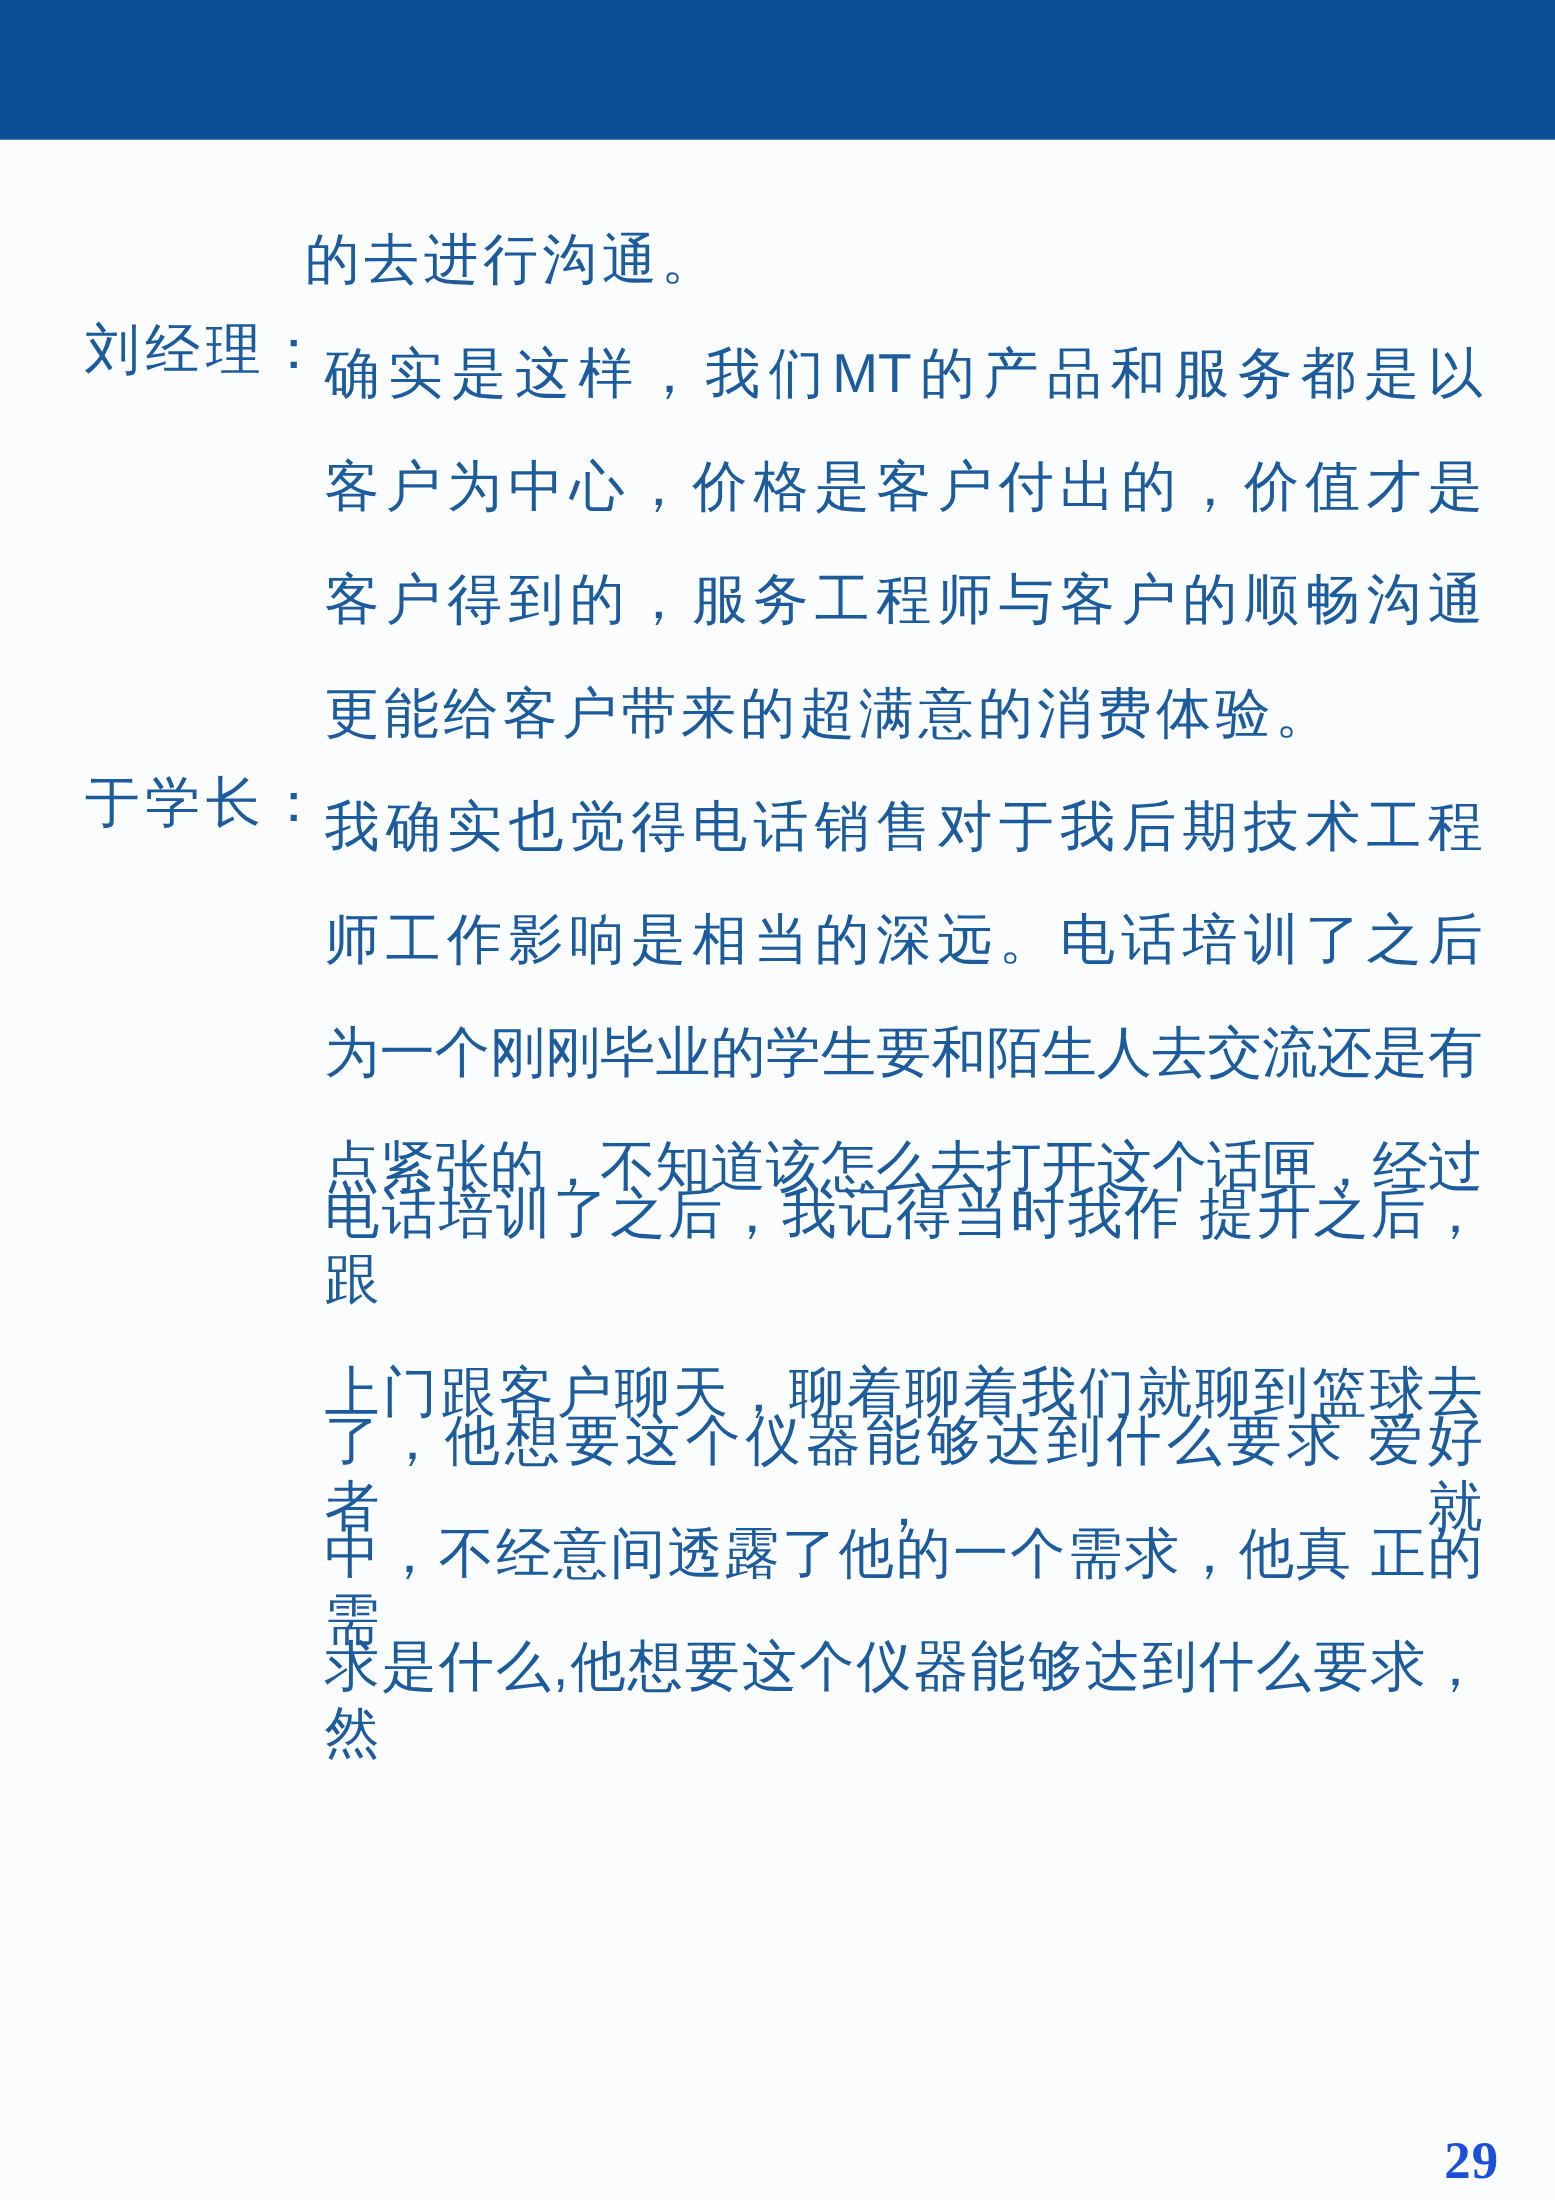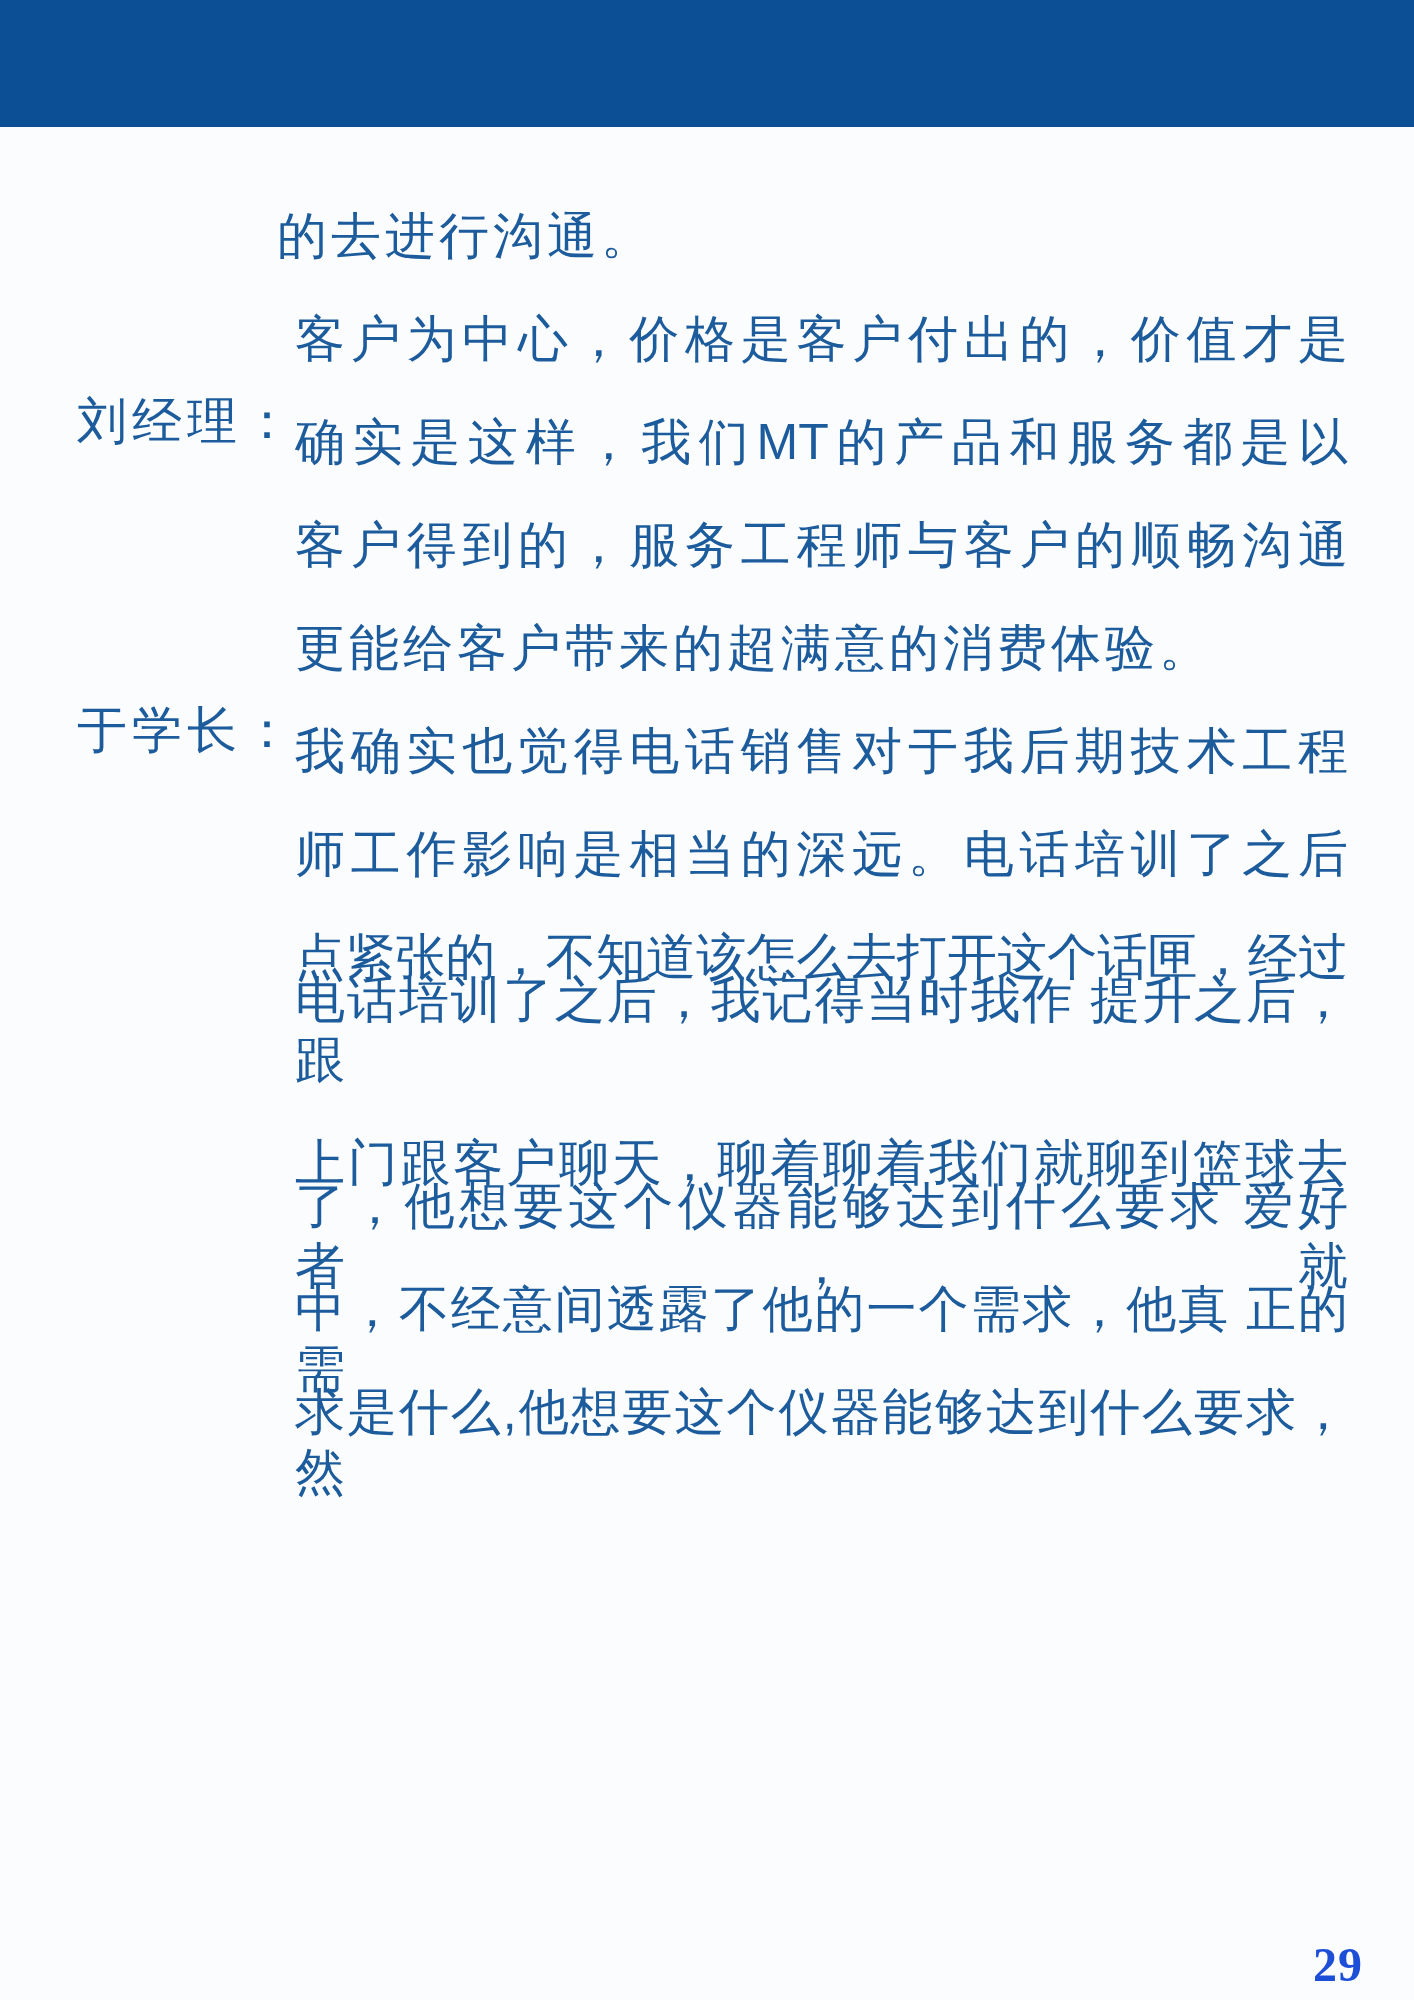--- a/index.html
+++ b/index.html
@@ -84,38 +84,41 @@
 </head>
 <body style="background: rgb(251, 252, 253);">
 
 <div class="page">
   <header class="topbar" style="background: rgb(13, 79, 149);"></header>
   <main class="lines" id="transcript">
       <div class="line">
         <span class="text">的去进行沟通。</span>
       </div>
       <div class="line">
-        <span class="text justify">客户为中心，价格是客户付出的，价值才是</span>
+        <span class="speaker">刘经理：</span>
+        <span class="text justify">确实是这样，我们MT的产品和服务都是以</span>
       </div>
       <div class="line">
-        <span class="speaker">刘经理：</span>
-        <span class="text justify">确实是这样，我们MT的产品和服务都是以</span>
+        <span class="text justify">客户为中心，价格是客户付出的，价值才是</span>
       </div>
       <div class="line">
         <span class="text justify">客户得到的，服务工程师与客户的顺畅沟通</span>
       </div>
       <div class="line">
         <span class="text">更能给客户带来的超满意的消费体验。</span>
       </div>
       <div class="line">
         <span class="speaker">于学长：</span>
         <span class="text justify">我确实也觉得电话销售对于我后期技术工程</span>
       </div>
       <div class="line">
         <span class="text justify">师工作影响是相当的深远。电话培训了之后</span>
+      </div>
+      <div class="line">
+        <span class="text justify">为一个刚刚毕业的学生要和陌生人去交流还是有</span>
       </div>
       <div class="line">
         <span class="text justify">点紧张的，不知道该怎么去打开这个话匣，经过</span>
       </div>
       <div class="line">
         <span class="text justify">电话培训了之后，我记得当时我作 提升之后，跟</span>
       </div>
       <div class="line">
         <span class="text justify">上门跟客户聊天，聊着聊着我们就聊到篮球去</span>
       </div>

